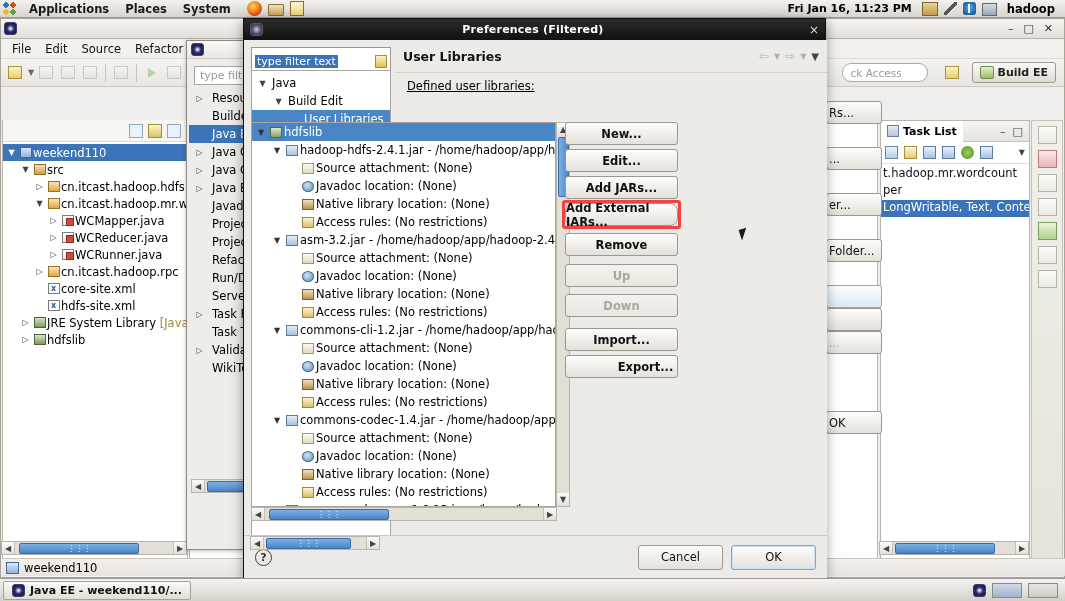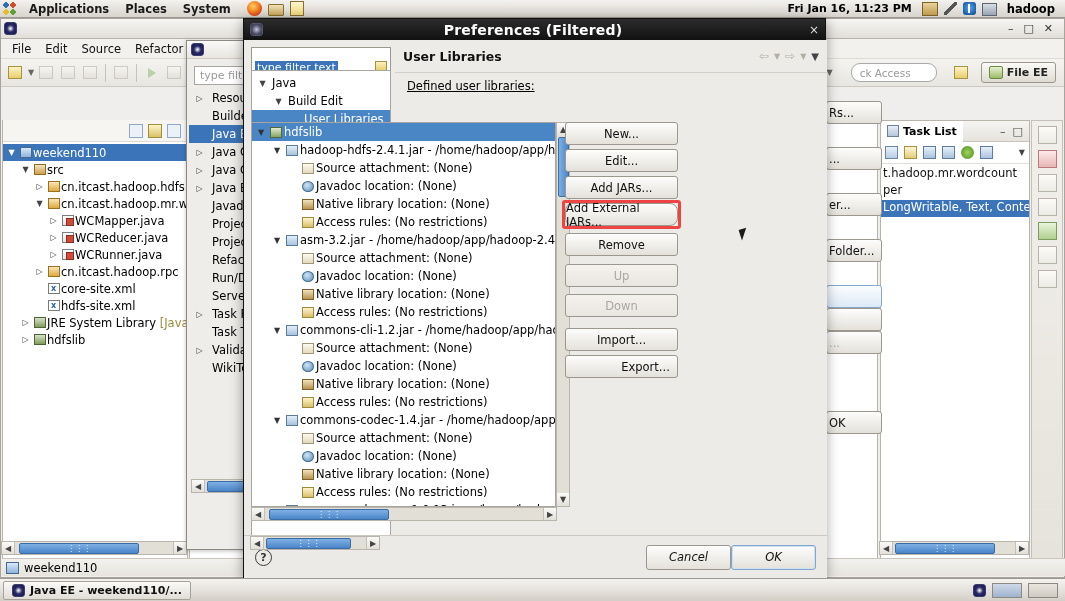--- a/index.html
+++ b/index.html
@@ -205,26 +205,26 @@
   .pd-row.sel{background:#3b74b8;color:#fff;}
   .pd-hscroll{position:absolute;left:4px;bottom:56px;width:190px;}
 
   
   .pref-dlg{position:absolute;left:243px;top:18px;width:583px;height:560px;
      background:#edebe7;border:1px solid #111;box-shadow:0 3px 12px rgba(0,0,0,.4);}
   .pref-title{height:21px;background:linear-gradient(to bottom,#2c2c2c,#111111);
      display:flex;align-items:center;padding:0 6px;color:#fff;}
   .pref-title-ico{width:13px;height:13px;border-radius:3px;
      background:radial-gradient(circle at 50% 50%, #c9c9d6 0%, #53536e 55%, #2a2a3c 100%);border:1px solid #55556e;}
-  .pref-title-text{flex:1;text-align:center;font-weight:bold;font-size:14px;letter-spacing:.2px;}
+  .pref-title-text{flex:1;text-align:center;font-weight:bold;font-size:11px;letter-spacing:.2px;}
   .pref-close{font-size:12px;color:#ddd;padding-left:6px;}
   .pref-body{position:absolute;left:0;top:21px;width:583px;height:495px;background:#edebe7;}
 
   .pref-filterbox{position:absolute;left:7px;top:7px;width:140px;height:28px;
-     border:1px solid #9c9890;background:#fff;display:flex;align-items:flex-end;padding-left:3px;}
+     border:1px solid #9c9890;background:#fff;display:flex;align-items:center;padding-left:3px;}
   .pref-filter-sel{background:#3b74b8;color:#fff;font-size:11px;padding:0 2px;}
   .pref-filter-ico{margin-left:auto;margin-right:3px;width:12px;height:13px;
      background:linear-gradient(to bottom,#fdf3c0,#e0c152);border:1px solid #a28f3d;}
   .pref-left-tree{position:absolute;left:7px;top:30px;width:140px;height:478px;
      background:#fff;border:1px solid #a9a5a0;font-size:11.5px;padding-top:3px;}
   .plt-row{height:18px;display:flex;align-items:center;white-space:nowrap;}
   .plt-row.sel{background:#4a86c5;color:#fff;}
 
   .pref-right{position:absolute;left:151px;top:0;width:432px;height:495px;background:#edebe7;}
   .pr-header{height:33px;display:flex;align-items:center;padding:0 8px;border-bottom:1px solid #d4d0c9;}
@@ -248,29 +248,29 @@
   .ic.nat{background:linear-gradient(to bottom,#f0e2bd,#b89352);border:1px solid #7d6128;}
   .ic.acc{background:linear-gradient(to bottom,#fff3cc,#d9bf6b);border:1px solid #9c8a3c;}
 
   .lib-vscroll{position:absolute;left:556px;top:122px;height:385px;}
   .lib-hscroll{position:absolute;left:251px;top:507px;width:306px;}
 
   .pref-buttons{position:absolute;left:565px;top:122px;width:0;}
   .pbtn{position:absolute;left:0;width:113px;height:23px;
      border:1px solid #9c988f;border-radius:3px;
      background:linear-gradient(to bottom,#fdfdfc,#e4e1da);
-     font-size:11.5px;color:#111;display:flex;align-items:center;justify-content:center;}
+     font-size:11.5px;color:#111;display:flex;align-items:center;justify-content:center;font-weight:bold;}
   .pbtn.disabled{color:#aaa6a0;background:linear-gradient(to bottom,#f4f2ee,#e9e6e0);}
   .pbtn-highlight{position:absolute;border:3px solid #ef4444;border-radius:3px;}
 
   .pref-footer{position:absolute;left:0;top:516px;width:583px;height:43px;
      background:#eceae6;border-top:1px solid #cdc9c2;display:flex;align-items:center;padding:0 11px;}
   .help-circle{width:17px;height:17px;border-radius:50%;border:1.5px solid #3b3b3b;
      display:flex;align-items:center;justify-content:center;font-size:11px;font-weight:bold;color:#333;}
-  .footer-btns{margin-left:auto;display:flex;gap:0;font-style:italic;}
+  .footer-btns{margin-left:auto;display:flex;gap:8px;}
   .fbtn{width:85px;height:25px;border:1px solid #9c988f;border-radius:3px;
      background:linear-gradient(to bottom,#fdfdfc,#e4e1da);font-size:11.5px;color:#111;
      display:flex;align-items:center;justify-content:center;}
   .fbtn.default{border-color:#7fa6cf;box-shadow:inset 0 0 0 1px #cfe0f2;}
 
   
   .ghost-btns{position:absolute;left:826px;top:101px;width:60px;height:350px;}
   .gbtn{position:absolute;left:0;width:56px;height:23px;border:1px solid #9c988f;border-radius:3px;
      background:linear-gradient(to bottom,#fdfdfc,#e4e1da);font-size:11.5px;color:#111;
      display:flex;align-items:center;justify-content:flex-start;padding-left:2px;overflow:hidden;white-space:nowrap;}
@@ -367,21 +367,21 @@
       <span class="tb-caret">▼</span>
       <span style="width:14px"></span>
       <span class="quick-access">ck Access</span>
       <span style="width:10px"></span>
       <span class="tb-btn">
           <span class="tb-sq yellow"></span>
         </span>
       <span style="width:6px"></span>
       <span class="persp-btn">
         <span class="persp-ico"></span>
-        <span>File EE</span>
+        <span>Build EE</span>
       </span>
       <span style="width:6px"></span>
     </div>
 
     <div class="editor-area"></div>
 
     <div class="proj-explorer">
       <div class="pe-toolrow">
         <span class="pe-tool"></span>
         <span class="pe-tool g"></span>

